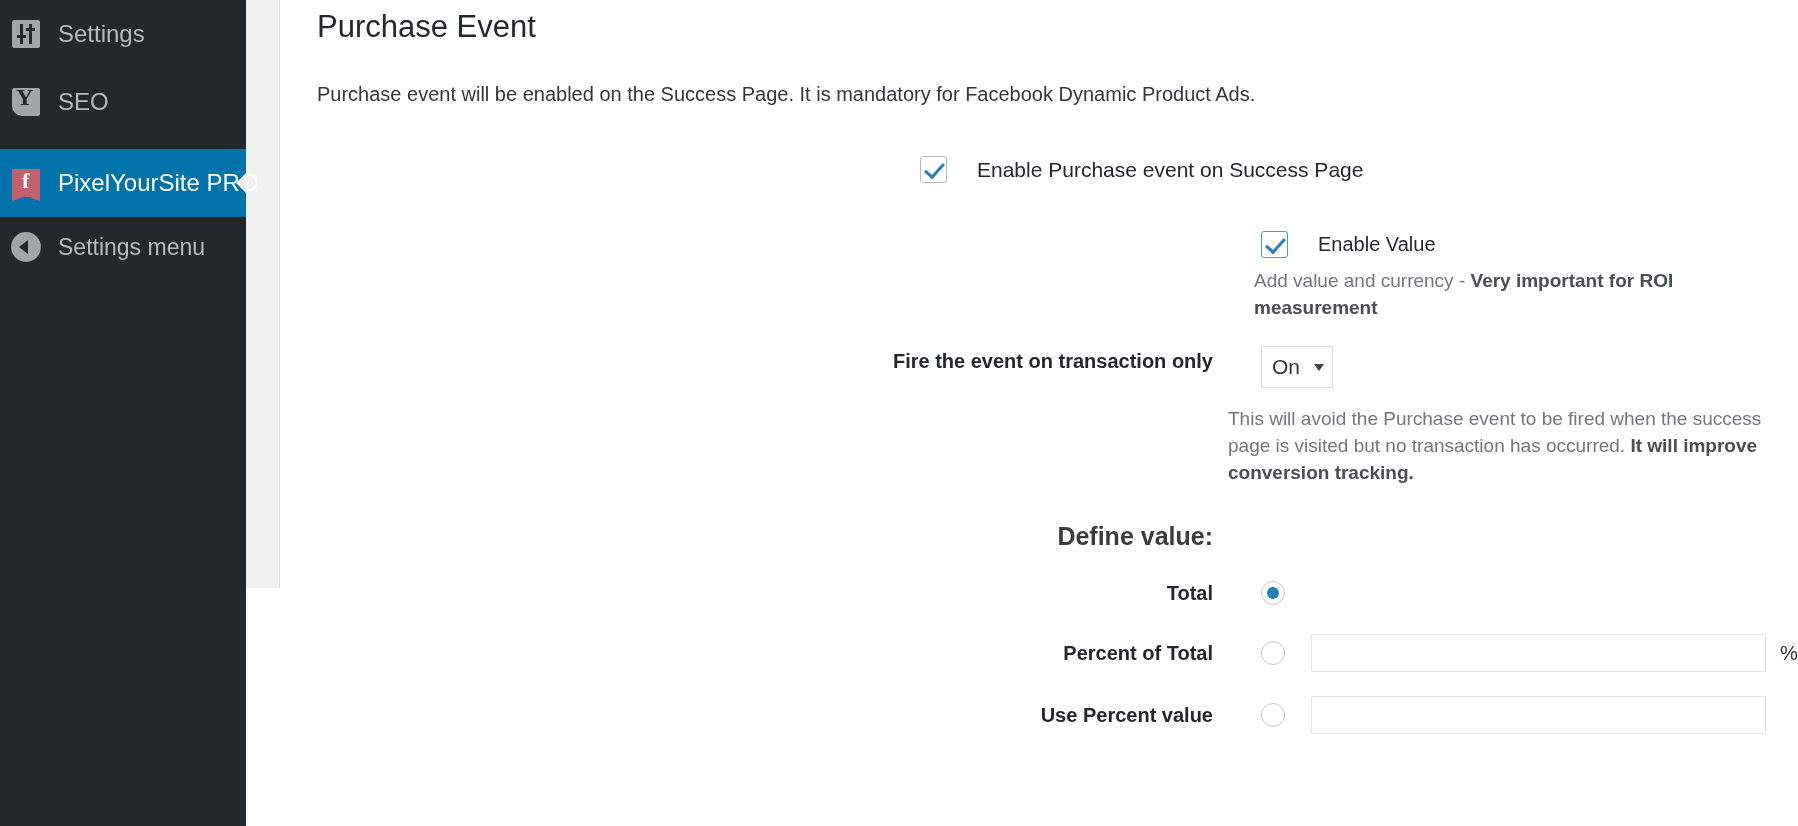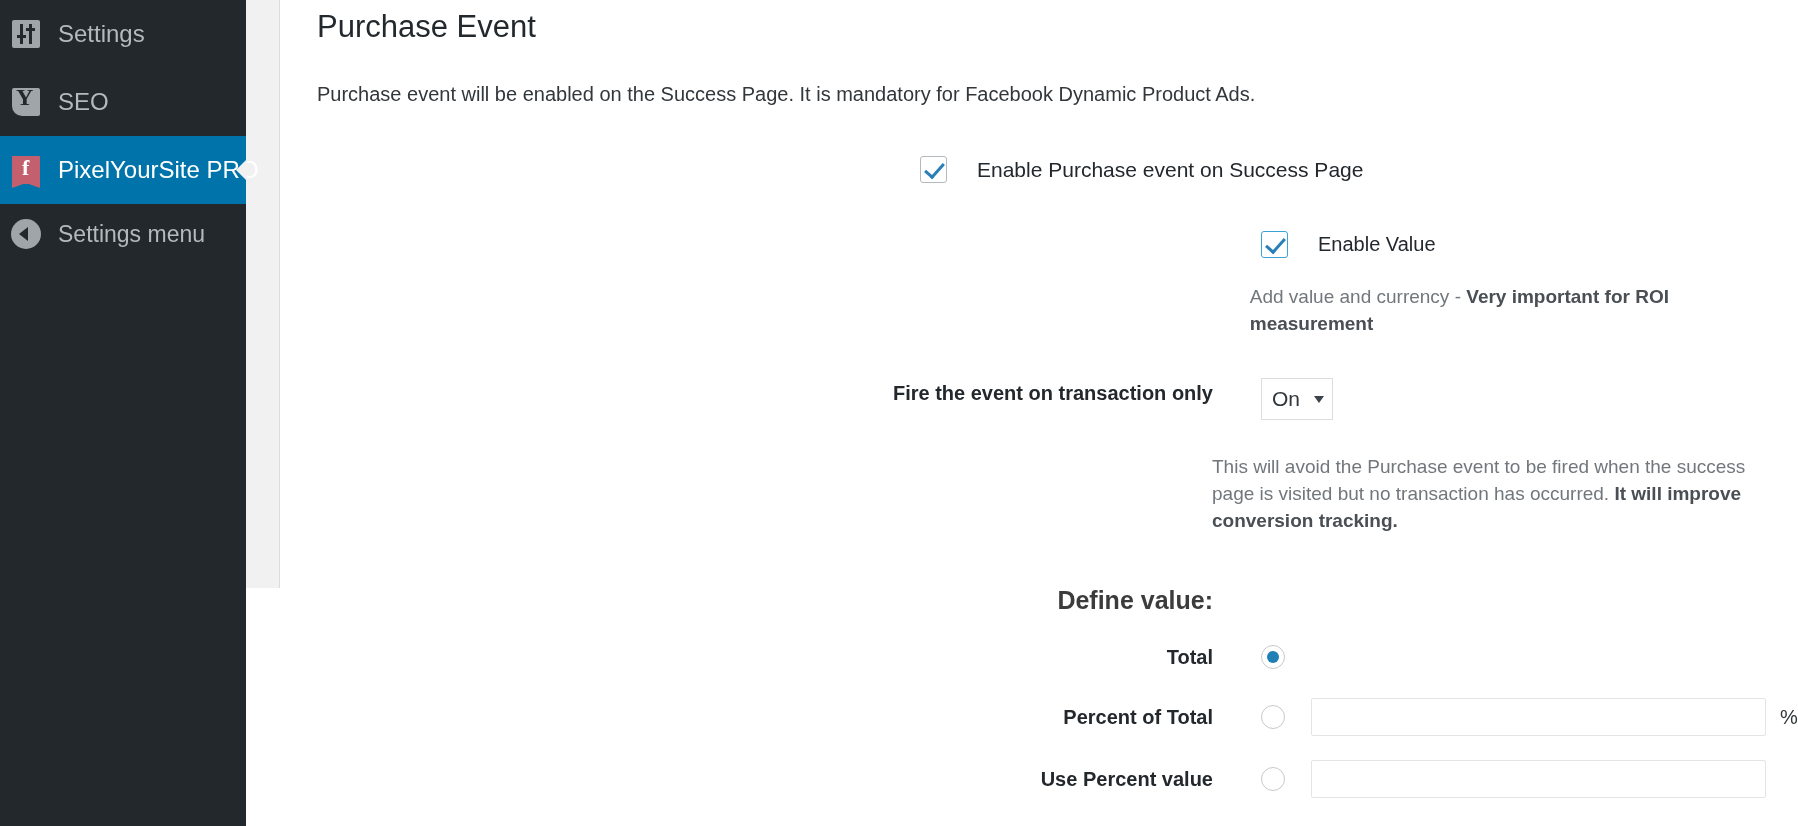--- a/index.html
+++ b/index.html
@@ -28,20 +28,21 @@
     padding-left: 10px;
     color: #b4b9be;
     font-size: 24px;
     white-space: nowrap;
   }
   .menu-item .mi-label { margin-left: 16px; }
   .menu-item.level-top { height: 68px; }
   .menu-item.active {
     background: #0073aa;
     color: #ffffff;
+    margin-top: 13px;
   }
   .menu-item.active .mi-label { color: #ffffff; }
   .menu-item.active .arrow {
     position: absolute;
     right: -1px; top: 50%;
     transform: translateY(-50%);
     width: 0; height: 0;
     border-top: 11px solid transparent;
     border-bottom: 11px solid transparent;
     border-right: 11px solid #f1f1f1;
@@ -210,21 +211,21 @@
     color: #23282d;
     margin-left: 30px;
     line-height: 27px;
   }
   .cb-text.small { font-size: 20px; }
 
   .help {
     font-size: 19px;
     color: #72777c;
     line-height: 27px;
-    margin: 16px;
+    margin: 0;
   }
   .help b { color: #4a4f54; font-weight: bold; }
 
   
   .select-box {
     width: 72px; height: 42px;
     background: #fff;
     border: 1px solid #ddd;
     display: flex;
     align-items: center;

